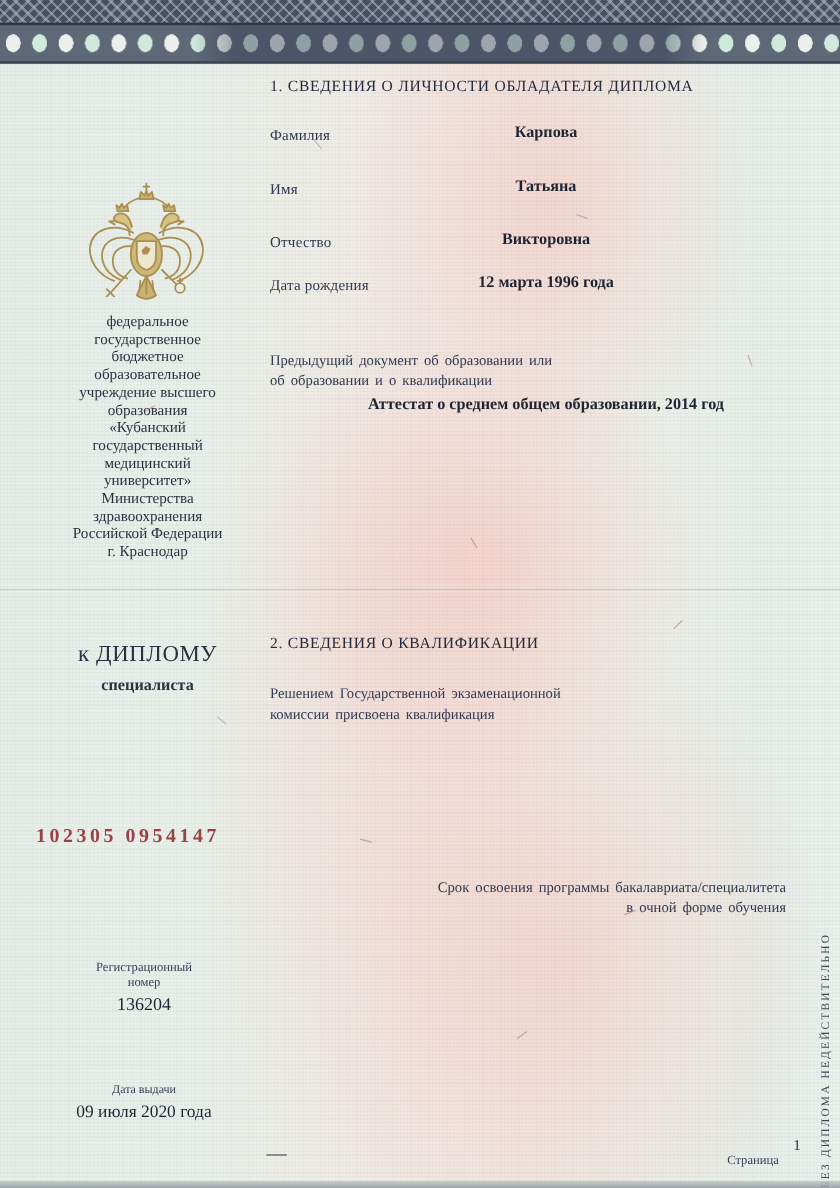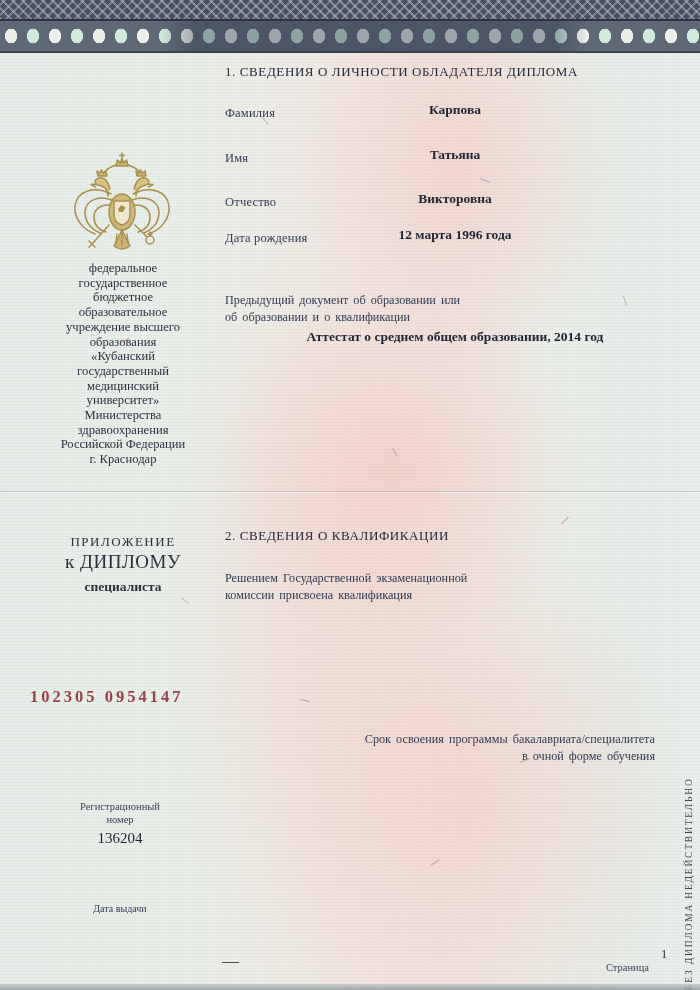--- a/index.html
+++ b/index.html
@@ -118,35 +118,35 @@
 «Кубанский
 государственный
 медицинский
 университет»
 Министерства
 здравоохранения
 Российской Федерации
 г. Краснодар</div>
 
   <div class="abs applique">
-    <div class="l1">ПРИЛОЖЕНИЕ</div>
     <div class="l2">к ДИПЛОМУ</div>
     <div class="l3">специалиста</div>
   </div>
 
   <div class="abs serial">102305 0954147</div>
 
   <div class="abs reg">
     <div class="label">Регистрационный
 номер</div>
     <div class="value">136204</div>
   </div>
 
   <div class="abs issue">
     <div class="label">Дата выдачи</div>
+    <div class="value">09 июля 2020 года</div>
   </div>
 
   <div class="abs rcol sec-title" style="top:64px;">1. СВЕДЕНИЯ О ЛИЧНОСТИ ОБЛАДАТЕЛЯ ДИПЛОМА</div>
 
   <div class="frow" style="top:102px;">
     <span class="row-label">Фамилия</span>
     <div class="row-value">Карпова</div>
   </div>
   <div class="frow" style="top:147px;">
     <span class="row-label">Имя</span>

